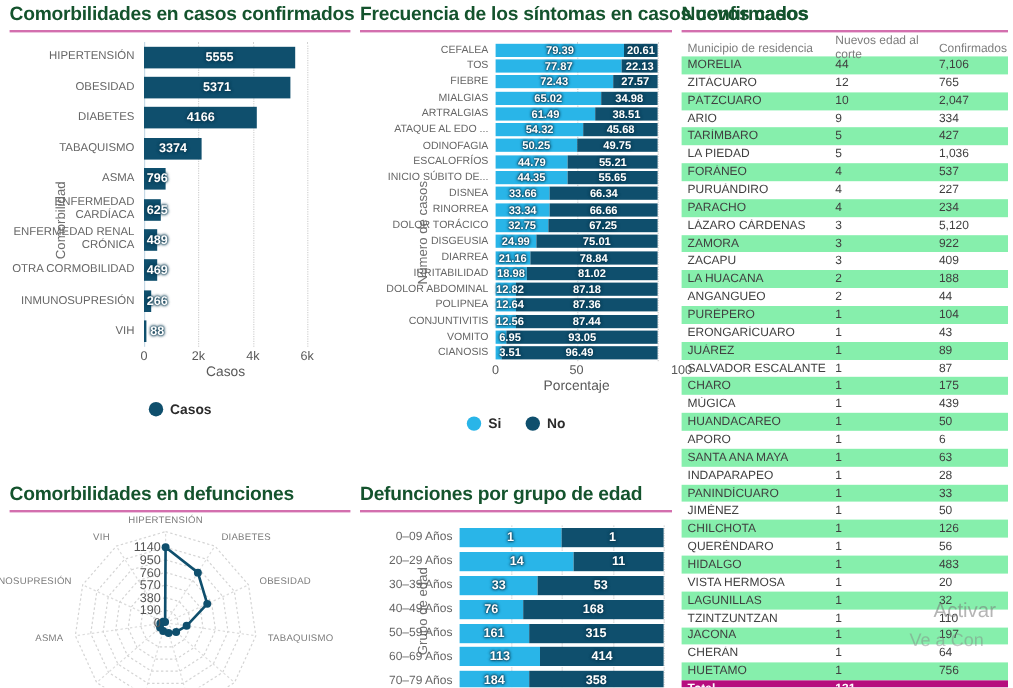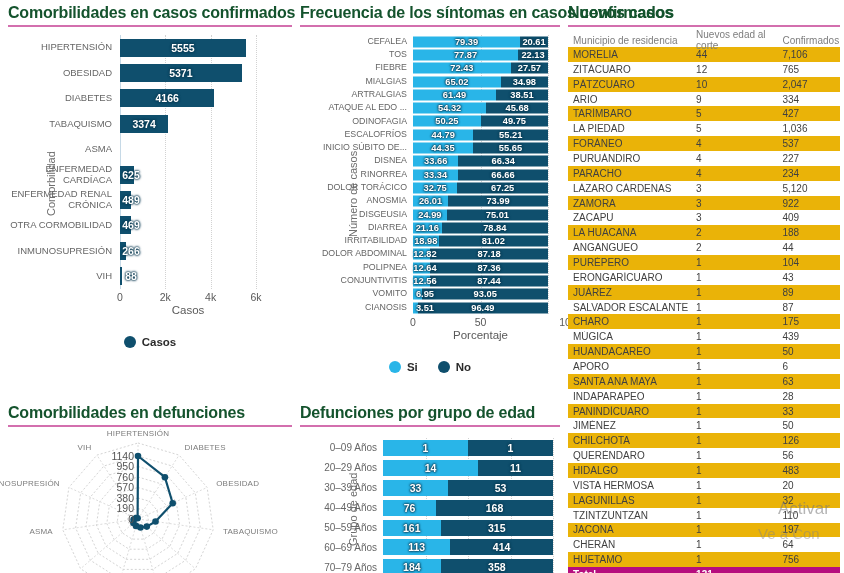--- a/index.html
+++ b/index.html
@@ -26,21 +26,21 @@
   .c1 .bval{font-size:10.5px;} .c2 .bval{font-size:9.3px;} .c4 .bval{font-size:10.5px;}
   .ticks{position:relative;height:15px;}
   .tick{position:absolute;transform:translateX(-50%);font-size:10.5px;color:#595959;top:2px;}
   .xlab{text-align:center;font-size:11.5px;color:#595959;}
   .legend{display:flex;justify-content:center;gap:20px;align-items:center;}
   .ldot{width:12px;height:12px;border-radius:50%;display:inline-block;margin-right:6px;vertical-align:-2px;}
   .ltext{font-size:11.5px;font-weight:700;color:#2b2b2b;}
   
   .t-head{display:flex;align-items:center;height:14px;margin-top:6px;color:#7d7d7d;font-size:10px;}
   .t-row{display:flex;align-items:center;height:14.86px;font-size:10px;color:#404040;}
-  .t-row.alt{background:#eab308;}
+  .t-row.alt{background:#86efac;}
   .tc1{width:124px;padding-left:5px;white-space:nowrap;overflow:hidden;}
   .tc2{width:87px;} .tc3{width:58px;}
   .t-total{display:flex;align-items:center;height:15px;background:#b60d7e;color:#fff;font-size:10px;font-weight:700;}
   
   .wm{position:absolute;color:rgba(120,120,120,0.55);z-index:9;white-space:nowrap;}
 </style>
 </head>
 <body>
 
 <div class="screen">
@@ -77,20 +77,24 @@
         </div>
         <div class="crow">
           <div class="clab">TABAQUISMO</div>
           <div class="barwrap">
             <div class="bar" style="left: 0px; width: 48.1893px; height: 18px; background: rgb(15, 79, 109);"></div>
             <span class="bval" style="left: 24.0947px;">3374</span>
           </div>
         </div>
         <div class="crow">
           <div class="clab">ASMA</div>
+          <div class="barwrap">
+            <div class="bar" style="left: 0px; width: 18.0427px; height: 18px; background: rgb(15, 79, 109);"></div>
+            <span class="bval" style="left: 11px;">796</span>
+          </div>
         </div>
         <div class="crow">
           <div class="clab">ENFERMEDAD CARDÍACA</div>
           <div class="barwrap">
             <div class="bar" style="left: 0px; width: 14.1667px; height: 18px; background: rgb(15, 79, 109);"></div>
             <span class="bval" style="left: 11px;">625</span>
           </div>
         </div>
         <div class="crow">
           <div class="clab">ENFERMEDAD RENAL CRÓNICA</div>
@@ -241,29 +245,20 @@
             <span class="bval" style="left: 90.0045px;">66.66</span>
           </div>
         </div>
         <div class="crow">
           <div class="clab">DOLOR TORÁCICO</div>
           <div class="barwrap">
             <div class="bar" style="left: 0px; width: 44.2125px; height: 11px; background: rgb(41, 181, 232);"></div>
             <div class="bar" style="left: 44.2125px; width: 90.7875px; height: 11px; background: rgb(15, 79, 109);"></div>
             <span class="bval" style="left: 22.1062px;">32.75</span>
             <span class="bval" style="left: 89.6062px;">67.25</span>
-          </div>
-        </div>
-        <div class="crow">
-          <div class="clab">ANOSMIA</div>
-          <div class="barwrap">
-            <div class="bar" style="left: 0px; width: 35.1135px; height: 11px; background: rgb(41, 181, 232);"></div>
-            <div class="bar" style="left: 35.1135px; width: 99.8865px; height: 11px; background: rgb(15, 79, 109);"></div>
-            <span class="bval" style="left: 17.5568px;">26.01</span>
-            <span class="bval" style="left: 85.0567px;">73.99</span>
           </div>
         </div>
         <div class="crow">
           <div class="clab">DISGEUSIA</div>
           <div class="barwrap">
             <div class="bar" style="left: 0px; width: 33.7365px; height: 11px; background: rgb(41, 181, 232);"></div>
             <div class="bar" style="left: 33.7365px; width: 101.264px; height: 11px; background: rgb(15, 79, 109);"></div>
             <span class="bval" style="left: 16.8682px;">24.99</span>
             <span class="bval" style="left: 84.3683px;">75.01</span>
           </div>

